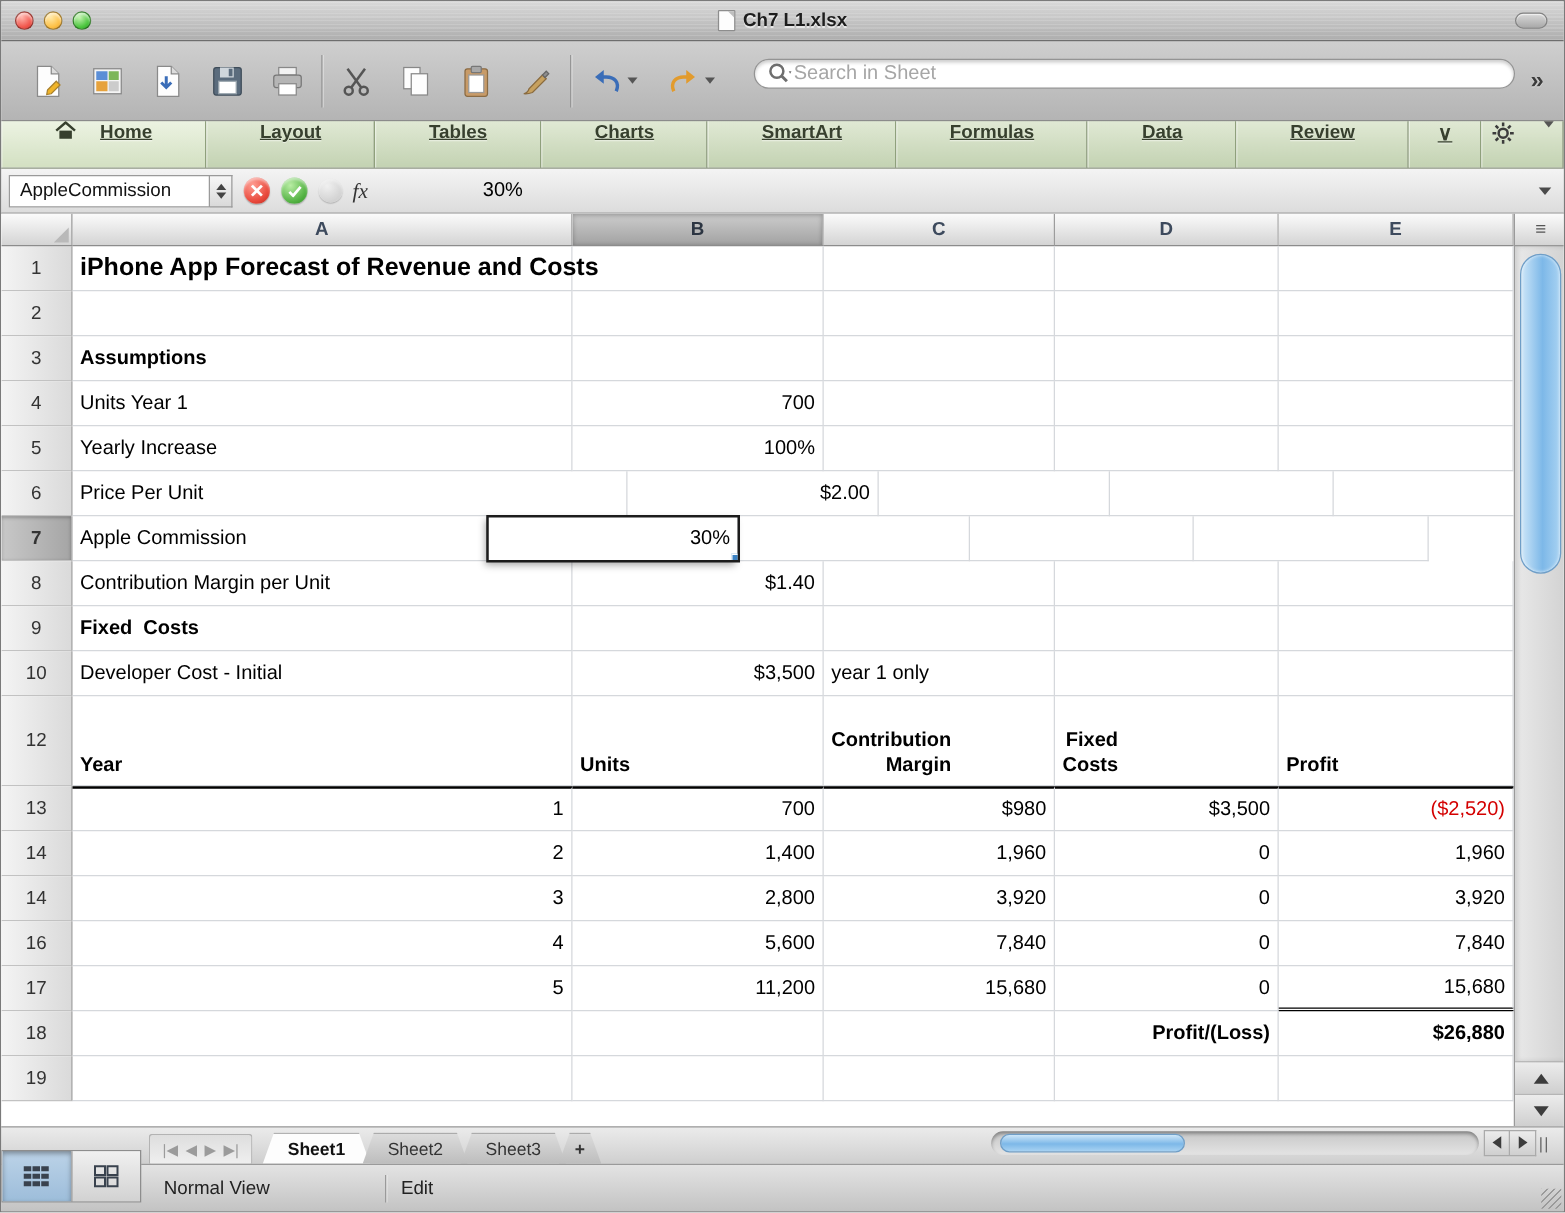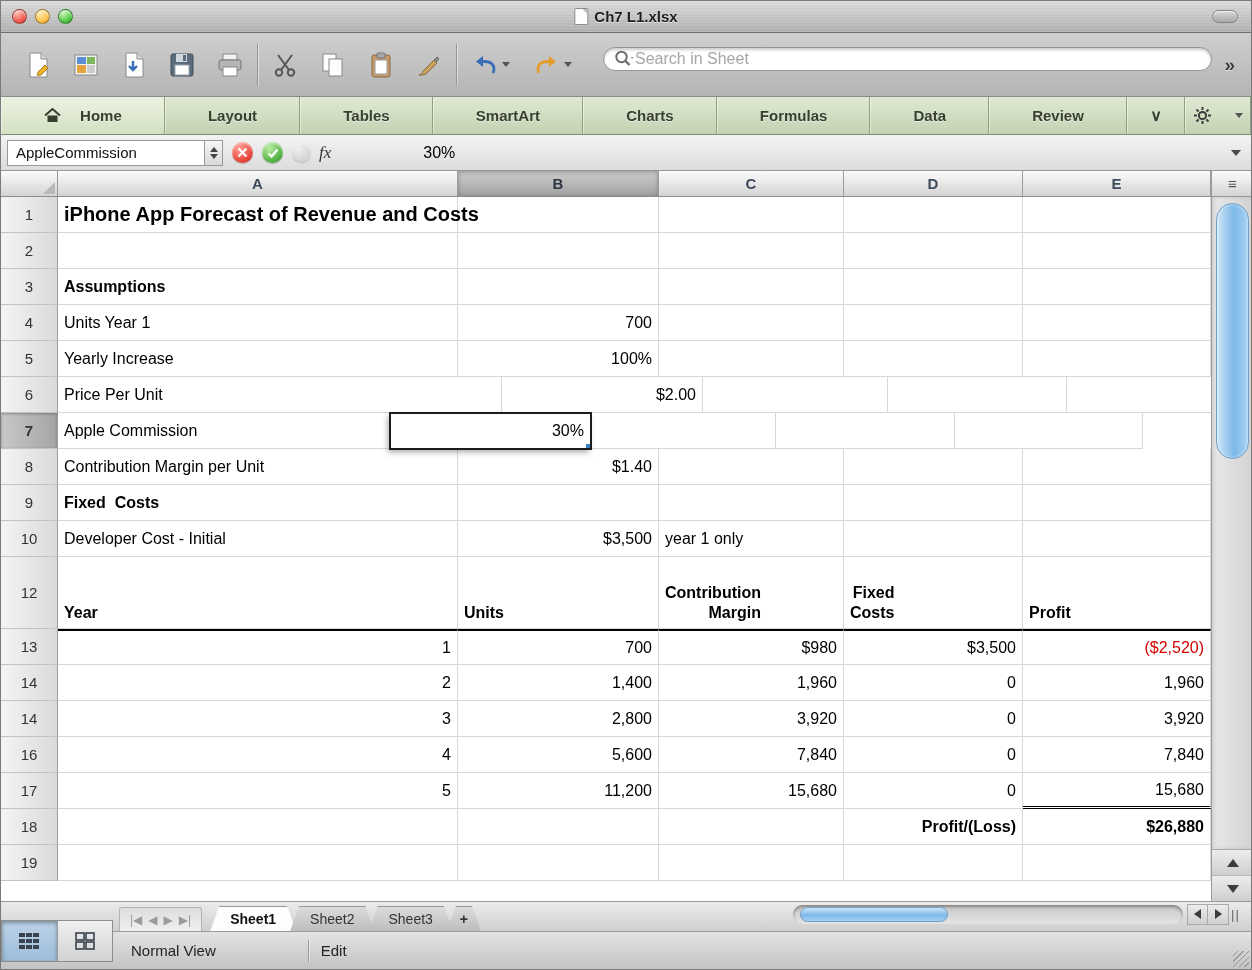--- a/index.html
+++ b/index.html
@@ -31,31 +31,31 @@
   .tdivider { width:1px; height:42px; background:#969696; box-shadow:1px 0 0 rgba(255,255,255,.45); }
   .mini-tri { width:0; height:0; border-left:4px solid transparent; border-right:4px solid transparent; border-top:5px solid #555; margin-left:4px; }
   .searchbox { flex:1; height:24px; margin:0 10px 12px 16px; border-radius:15px; background:#fff; border:1px solid #949494;
     box-shadow: inset 0 2px 3px rgba(0,0,0,.2); display:flex; align-items:center; padding:0 12px 0 9px; min-width:0; }
   .searchbox input { border:none; outline:none; background:transparent; flex:1; font-size:16px; color:#333; font-family:"Liberation Sans",sans-serif; min-width:0; }
   .searchbox input::placeholder { color:#a6a6a6; }
   .overflow-btn { font-size:19px; font-weight:bold; color:#3c3c3c; padding:0 6px 0 2px; text-shadow:0 1px 0 rgba(255,255,255,.5); }
 
   
   .ribbon { height:38px; flex:0 0 38px; display:flex; background:#b0b0b0; border-bottom:1px solid #7f8a72; }
-  .rtab { flex:1 1 auto; display:flex; align-items:center; justify-content:center; gap:19px;
+  .rtab { flex:1 1 auto; display:flex; justify-content:center; gap:19px;
     background:linear-gradient(#e0e9d4,#c3d2b2); border-right:1px solid #8fa07c; border-left:1px solid rgba(255,255,255,.45);
-    font-size:15px; font-weight:bold; color:#37402e; text-shadow:0 1px 0 rgba(255,255,255,.5); cursor:default; }
+    font-size:15px; font-weight:bold; color:#37402e; text-shadow:0 1px 0 rgba(255,255,255,.5); cursor:default;text-decoration:underline; }
   .rtab.active { background:linear-gradient(#ecf3e2,#d3e0c2); }
   .rtab-small { flex:0 0 58px; }
   .chev { font-size:16px; color:#37402e; font-weight:bold; }
 
   
   .formulabar { height:36px; flex:0 0 36px; display:flex; align-items:center; background:linear-gradient(#f4f4f4,#dcdcdc);
     border-bottom:1px solid #989898; padding-left:6px; }
-  .namebox { width:198px; height:26px; background:#fff; border:1px solid #9a9a9a; display:flex; align-items:center;
+  .namebox { width:161px; height:26px; background:#fff; border:1px solid #9a9a9a; display:flex; align-items:center;
     padding:0 8px; font-size:15px; color:#111; }
   .stepper { width:18px; height:26px; border:1px solid #9a9a9a; border-left:none; background:linear-gradient(#f7f7f7,#d9d9d9);
     display:flex; flex-direction:column; align-items:center; justify-content:center; gap:2px; }
   .tri-u { width:0;height:0;border-left:4px solid transparent;border-right:4px solid transparent;border-bottom:5px solid #444; }
   .tri-d { width:0;height:0;border-left:4px solid transparent;border-right:4px solid transparent;border-top:5px solid #444; }
   .fcircle { width:21px; height:21px; border-radius:50%; margin-left:9px; display:flex; align-items:center; justify-content:center;
     box-shadow: inset 0 2px 2px rgba(255,255,255,.5), 0 1px 1px rgba(0,0,0,.25); }
   .fcircle.red { background:radial-gradient(circle at 35% 30%, #ff9d92, #e8473a 65%, #b52c21); }
   .fcircle.green { background:radial-gradient(circle at 35% 30%, #b9eda4, #54b344 65%, #2f8a24); }
   .fcircle.dim { background:radial-gradient(circle at 35% 30%, #f2f2f2, #cfcfcf 70%); width:19px; height:19px; opacity:.8; }
@@ -266,24 +266,24 @@
           </svg>
           <span>Home</span>
         </div>
         <div class="rtab">
           <span>Layout</span>
         </div>
         <div class="rtab">
           <span>Tables</span>
         </div>
         <div class="rtab">
+          <span>Charts</span>
+        </div>
+        <div class="rtab">
           <span>SmartArt</span>
-        </div>
-        <div class="rtab">
-          <span>Charts</span>
         </div>
         <div class="rtab">
           <span>Formulas</span>
         </div>
         <div class="rtab">
           <span>Data</span>
         </div>
         <div class="rtab">
           <span>Review</span>
         </div>

